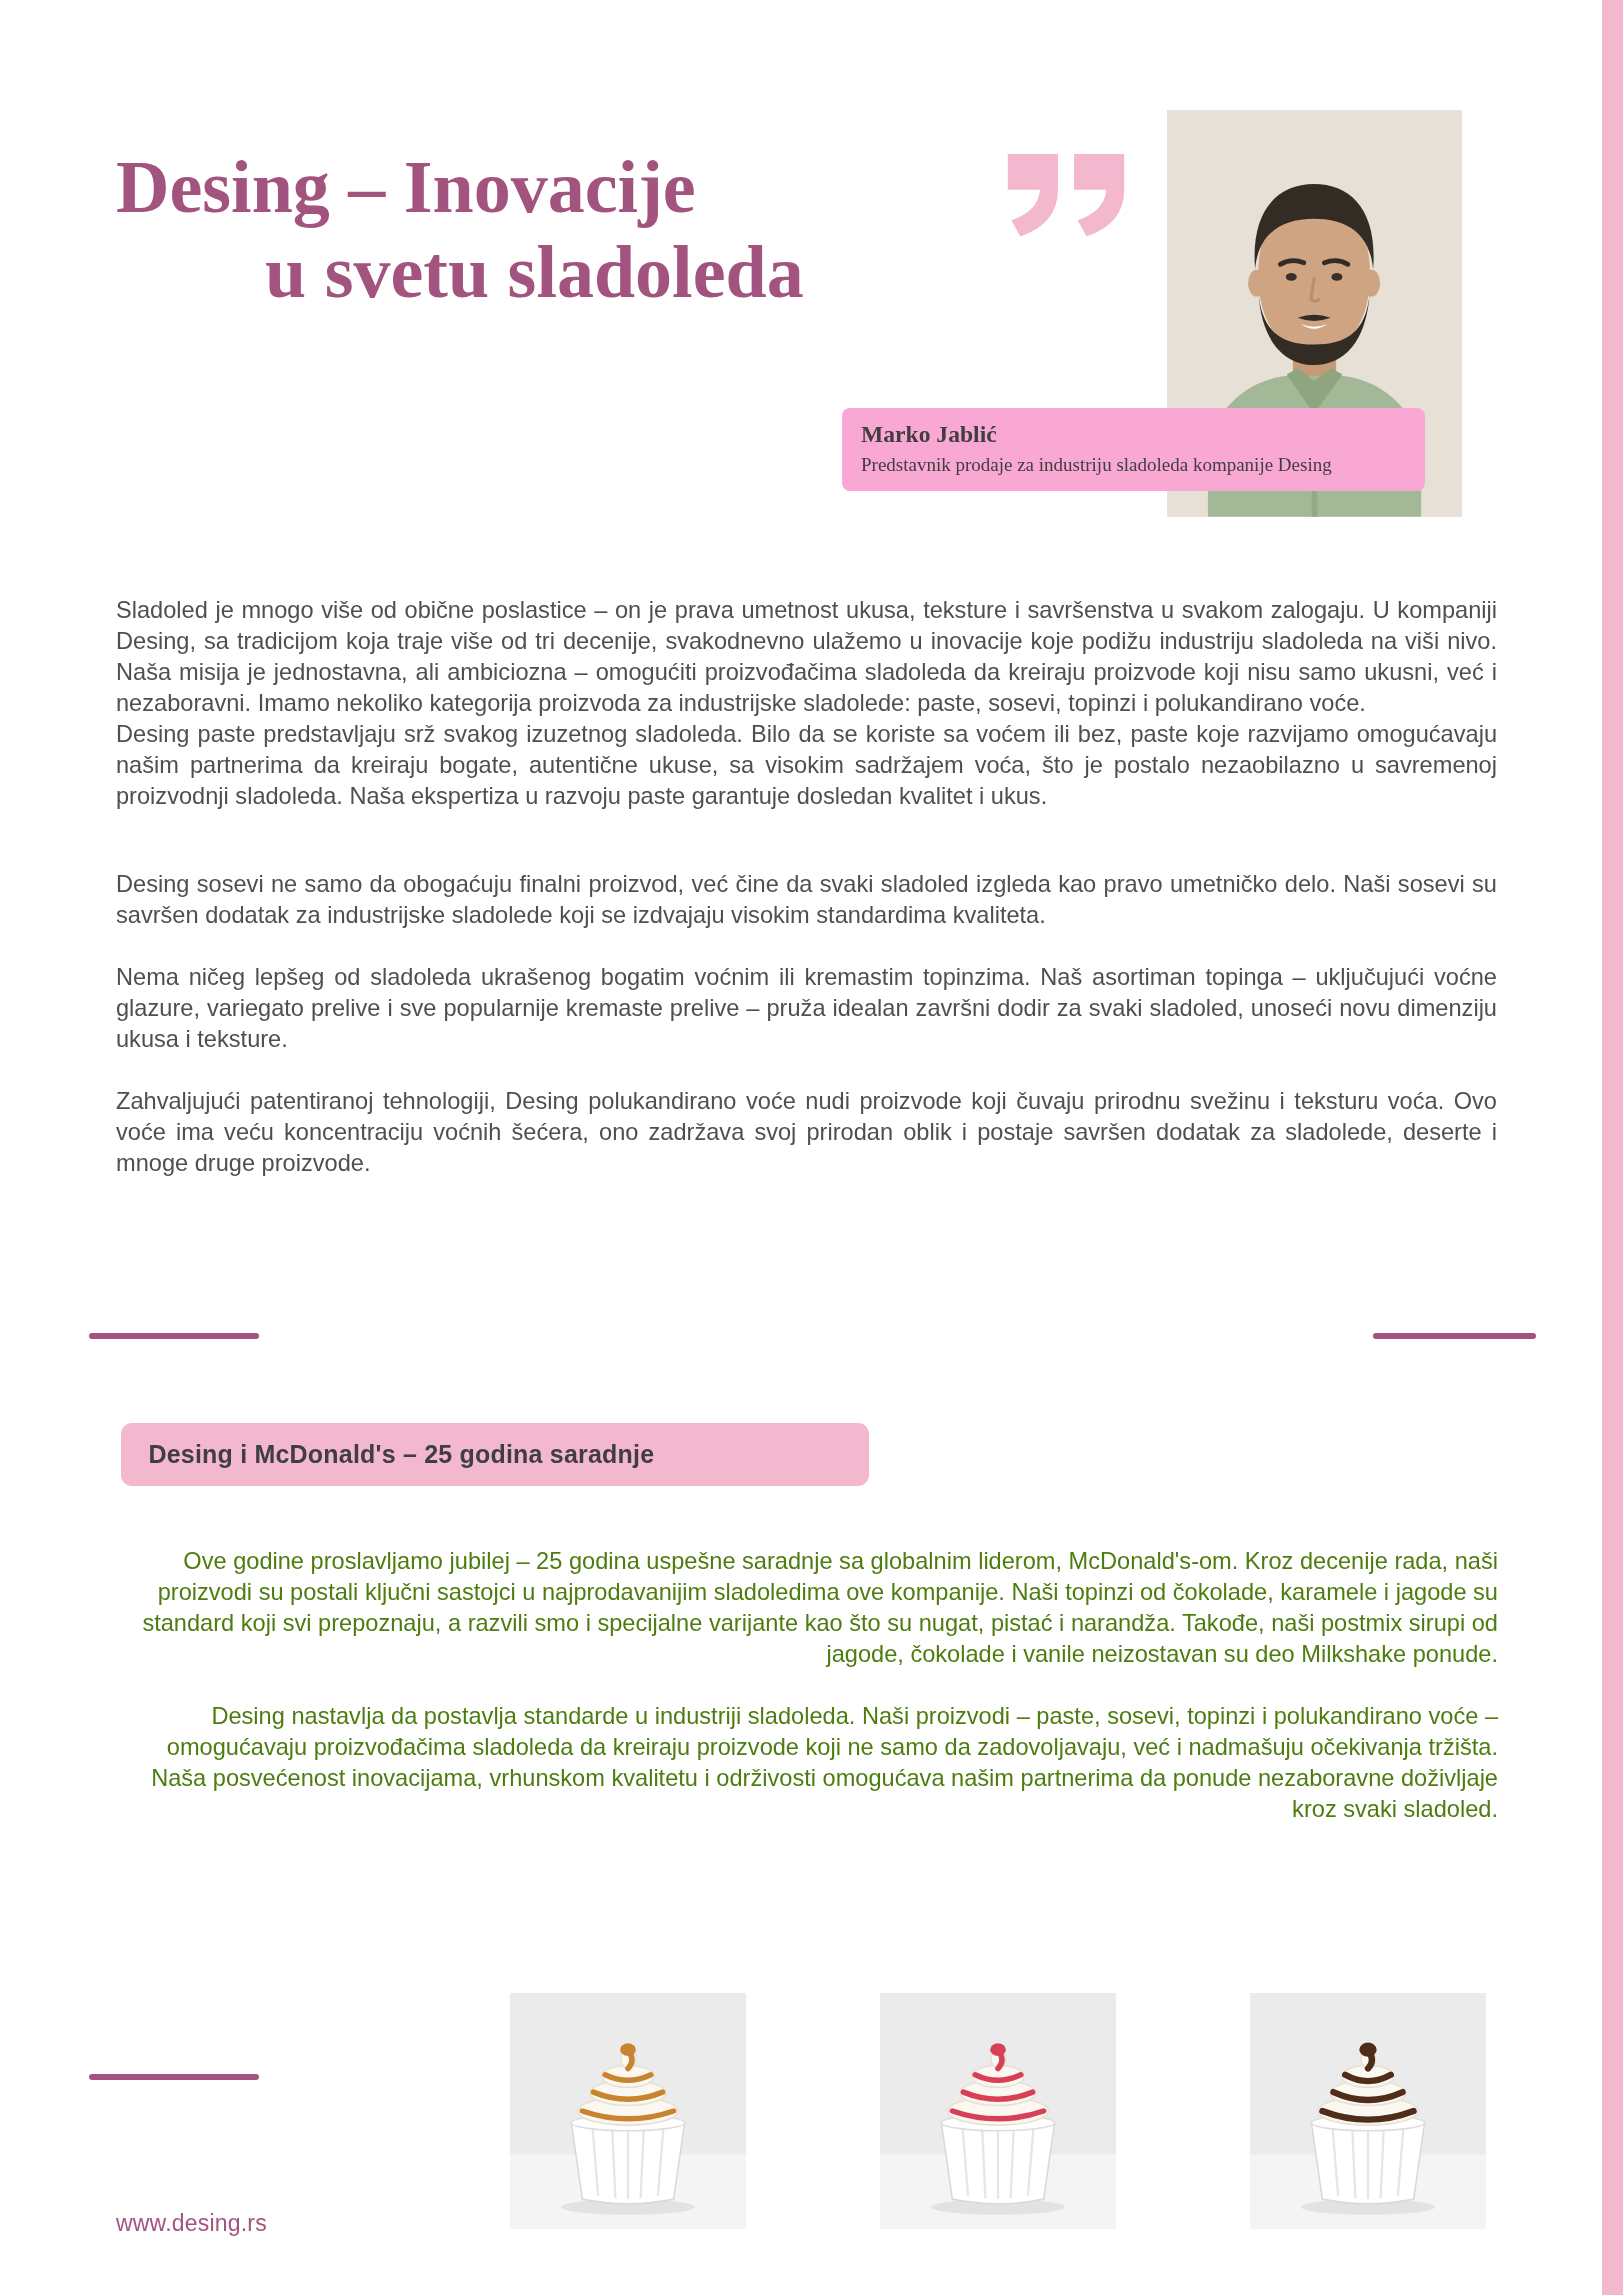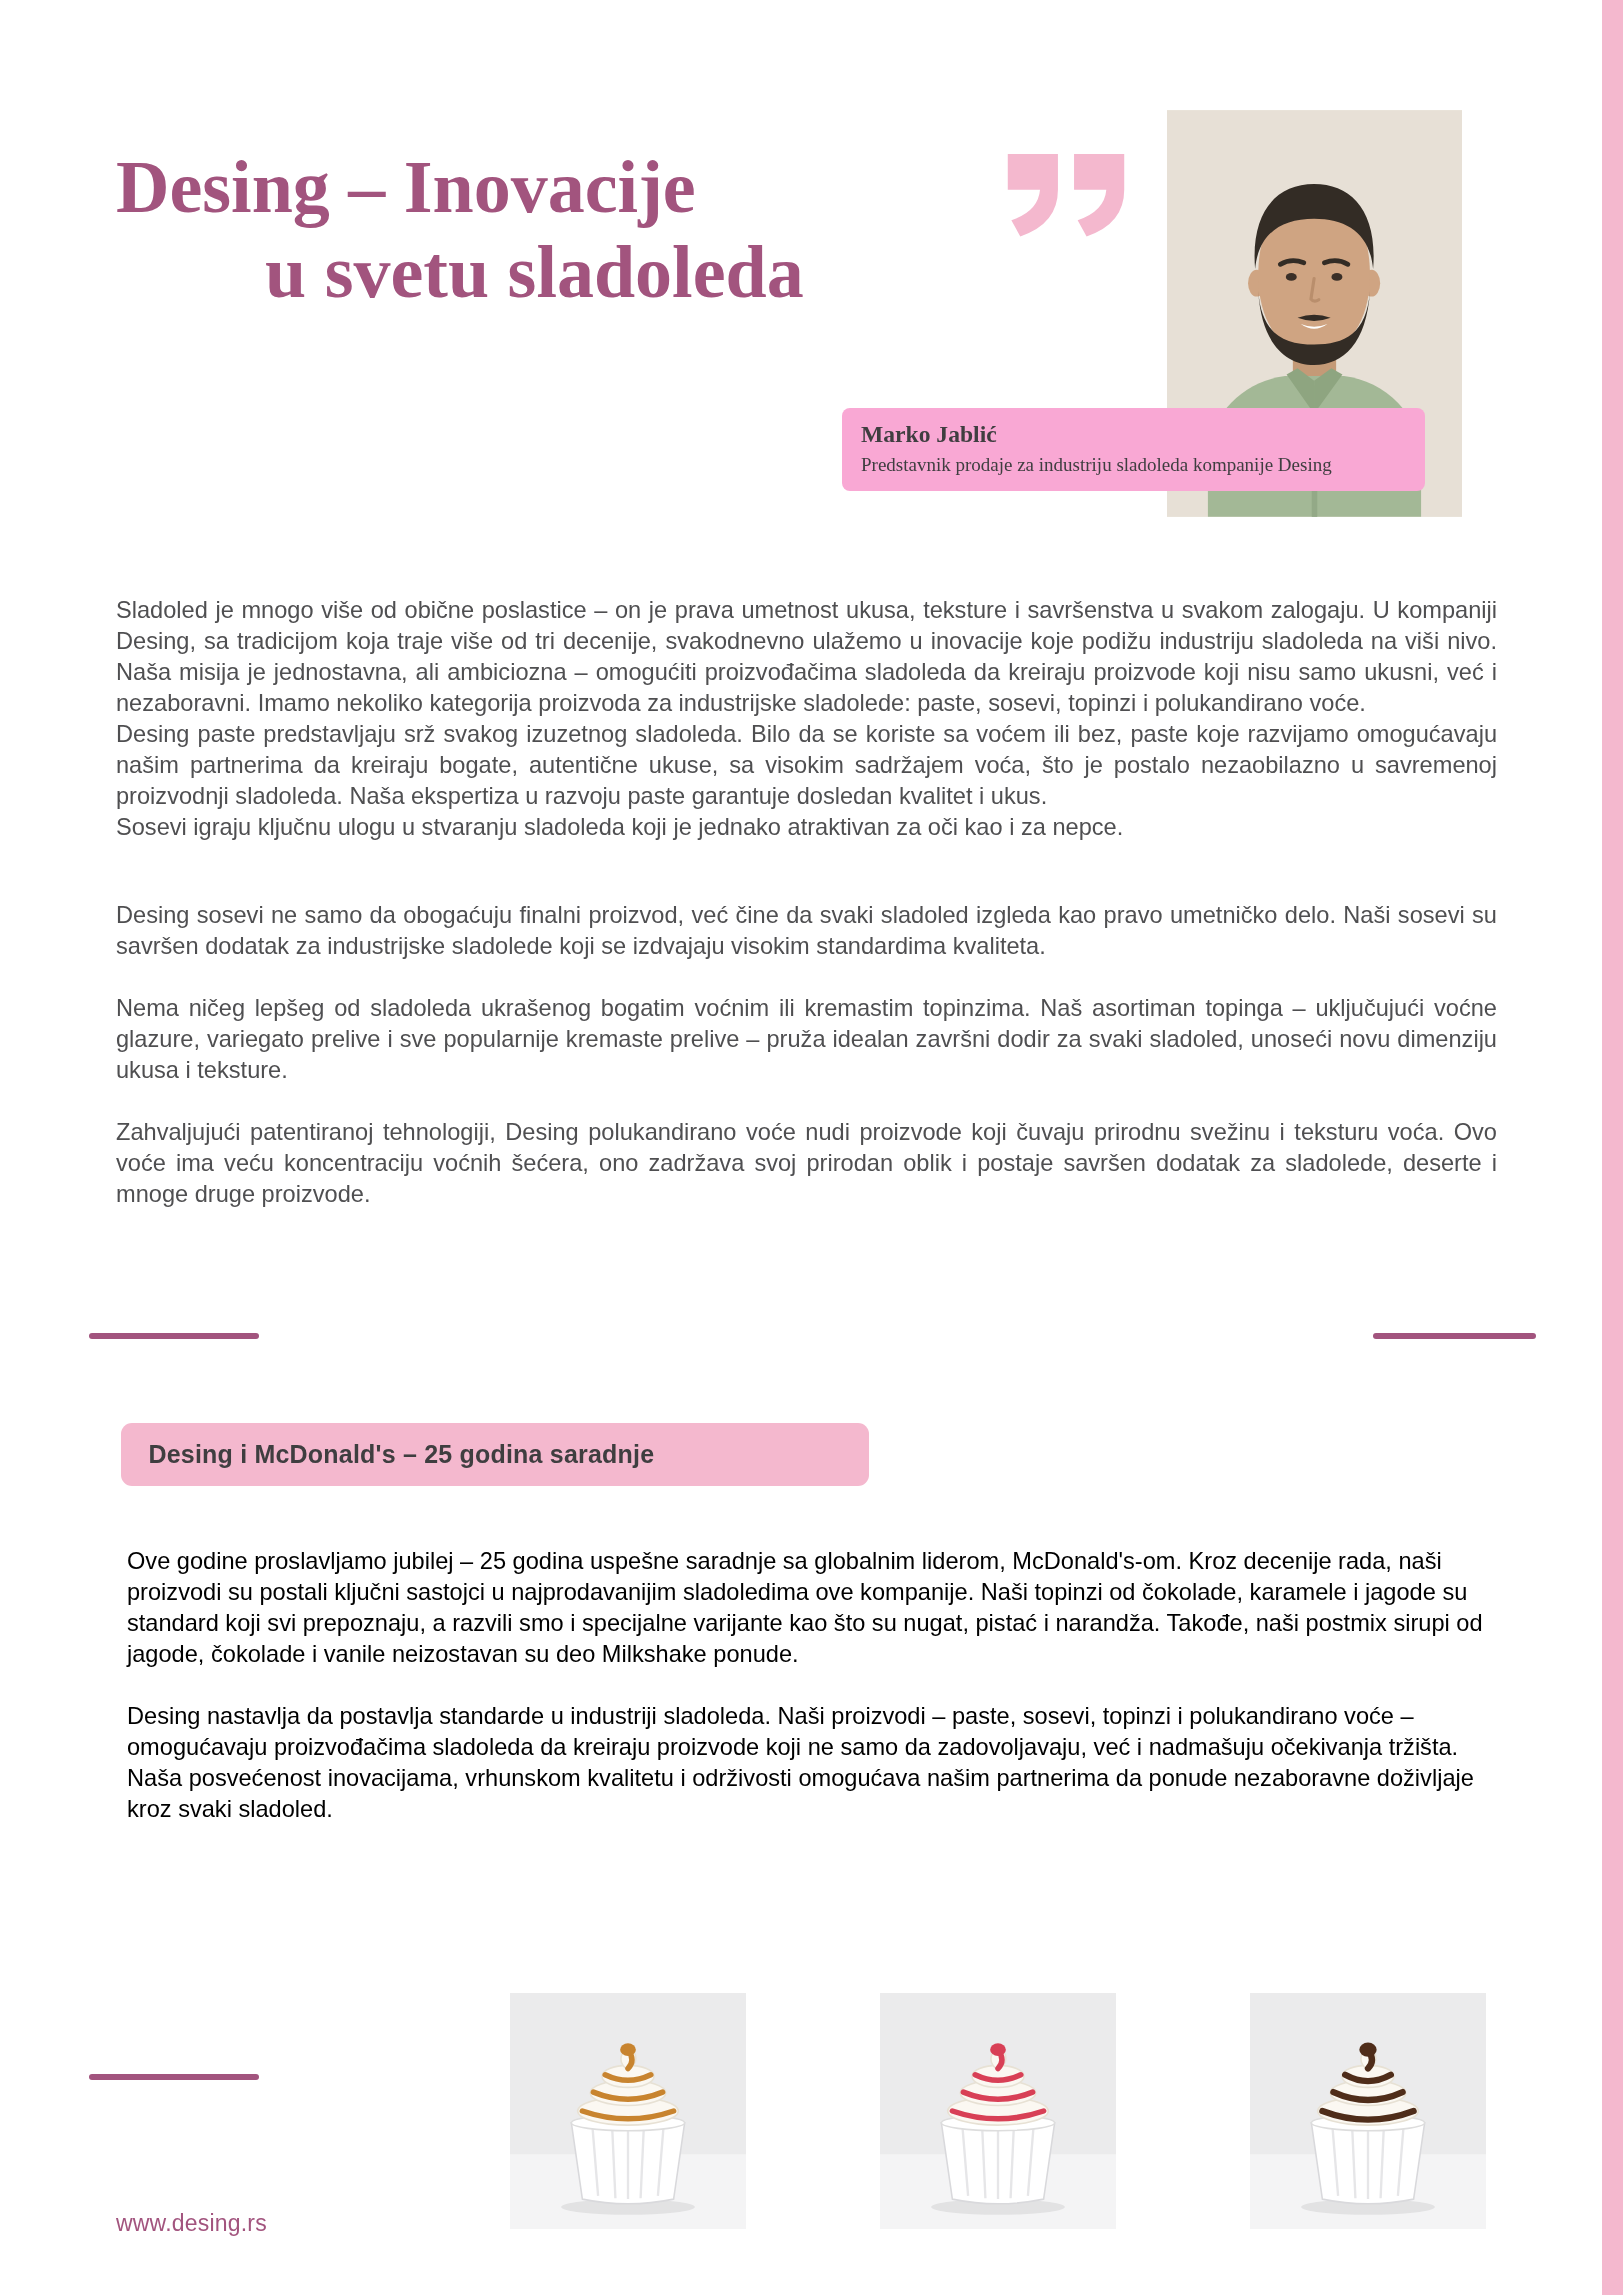--- a/index.html
+++ b/index.html
@@ -106,23 +106,22 @@
     font-size: 25px;
     color: #3f3e40;
     letter-spacing: 0.2px;
   }
   .mcd-text {
     position: absolute;
     left: 116px; top: 1546px;
     width: 1382px;
     font-size: 23.6px;
     line-height: 31px;
-    color: #000000;
-    text-align: left;
-    margin-left: 11px;
+    color: #4d7c0f;
+    text-align: right;
   }
   .mcd-text p { margin: 0 0 31px 0; }
   .products {
     position: absolute;
     left: 510px; top: 1993px;
     display: flex;
     gap: 134px;
   }
   .product { width: 236px; height: 236px; }
   .product svg { display: block; width: 100%; height: 100%; }
@@ -181,21 +180,20 @@
 
   <div class="author-card">
     <div class="author-name">Marko Jablić</div>
     <div class="author-role">Predstavnik prodaje za industriju sladoleda kompanije Desing</div>
   </div>
 
   <section class="columns">
     <div class="col col-left">
       <p>Sladoled je mnogo više od obične poslastice – on je prava umetnost ukusa, teksture i savršenstva u svakom zalogaju. U kompaniji Desing, sa tradicijom koja traje više od tri decenije, svakodnevno ulažemo u inovacije koje podižu industriju sladoleda na viši nivo. Naša misija je jednostavna, ali ambiciozna – omogućiti proizvođačima sladoleda da kreiraju proizvode koji nisu samo ukusni, već i nezaboravni. Imamo nekoliko kategorija proizvoda za industrijske sladolede: paste, sosevi, topinzi i polukandirano voće.</p>
       <p>Desing paste predstavljaju srž svakog izuzetnog sladoleda. Bilo da se koriste sa voćem ili bez, paste koje razvijamo omogućavaju našim partnerima da kreiraju bogate, autentične ukuse, sa visokim sadržajem voća, što je postalo nezaobilazno u savremenoj proizvodnji sladoleda. Naša ekspertiza u razvoju paste garantuje dosledan kvalitet i ukus.</p>
-      <p>Sosevi igraju ključnu ulogu u stvaranju sladoleda koji je jednako atraktivan za oči kao i za nepce.</p>
     </div>
     <div class="col col-right">
       <p>Desing sosevi ne samo da obogaćuju finalni proizvod, već čine da svaki sladoled izgleda kao pravo umetničko delo. Naši sosevi su savršen dodatak za industrijske sladolede koji se izdvajaju visokim standardima kvaliteta.</p>
       <p>Nema ničeg lepšeg od sladoleda ukrašenog bogatim voćnim ili kremastim topinzima. Naš asortiman topinga – uključujući voćne glazure, variegato prelive i sve popularnije kremaste prelive – pruža idealan završni dodir za svaki sladoled, unoseći novu dimenziju ukusa i teksture.</p>
       <p>Zahvaljujući patentiranoj tehnologiji, Desing polukandirano voće nudi proizvode koji čuvaju prirodnu svežinu i teksturu voća. Ovo voće ima veću koncentraciju voćnih šećera, ono zadržava svoj prirodan oblik i postaje savršen dodatak za sladolede, deserte i mnoge druge proizvode.</p>
     </div>
   </section>
 
   <div class="rule rule-left"></div>
   <div class="rule rule-right"></div>

